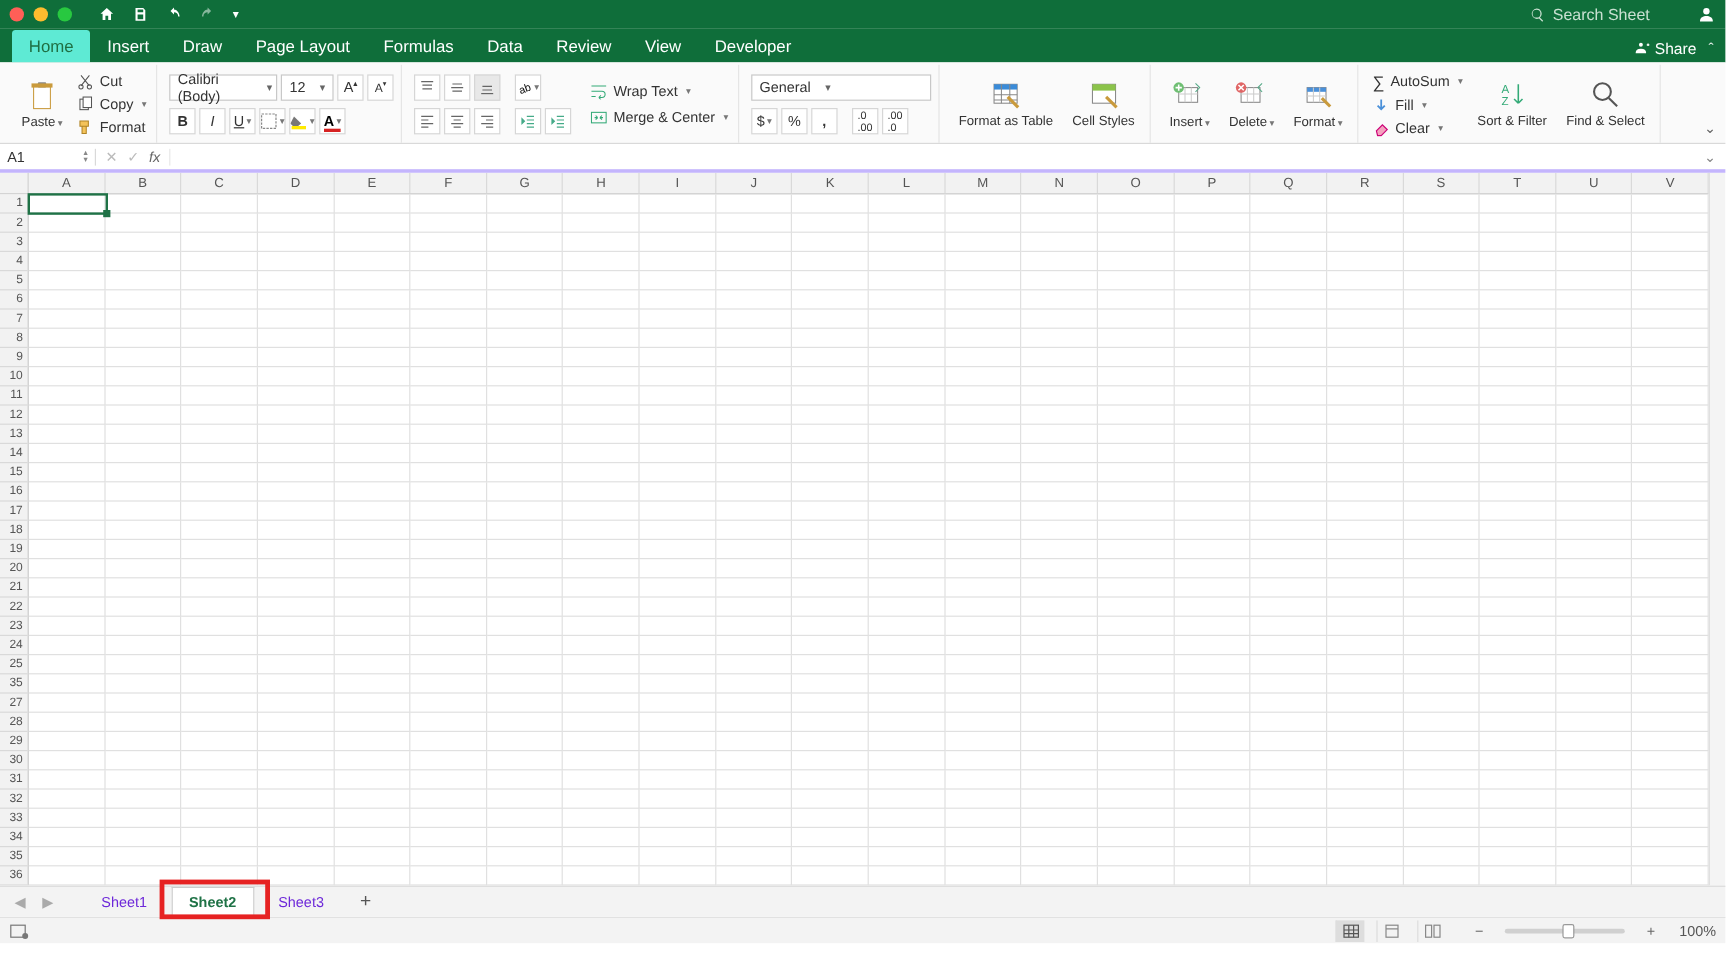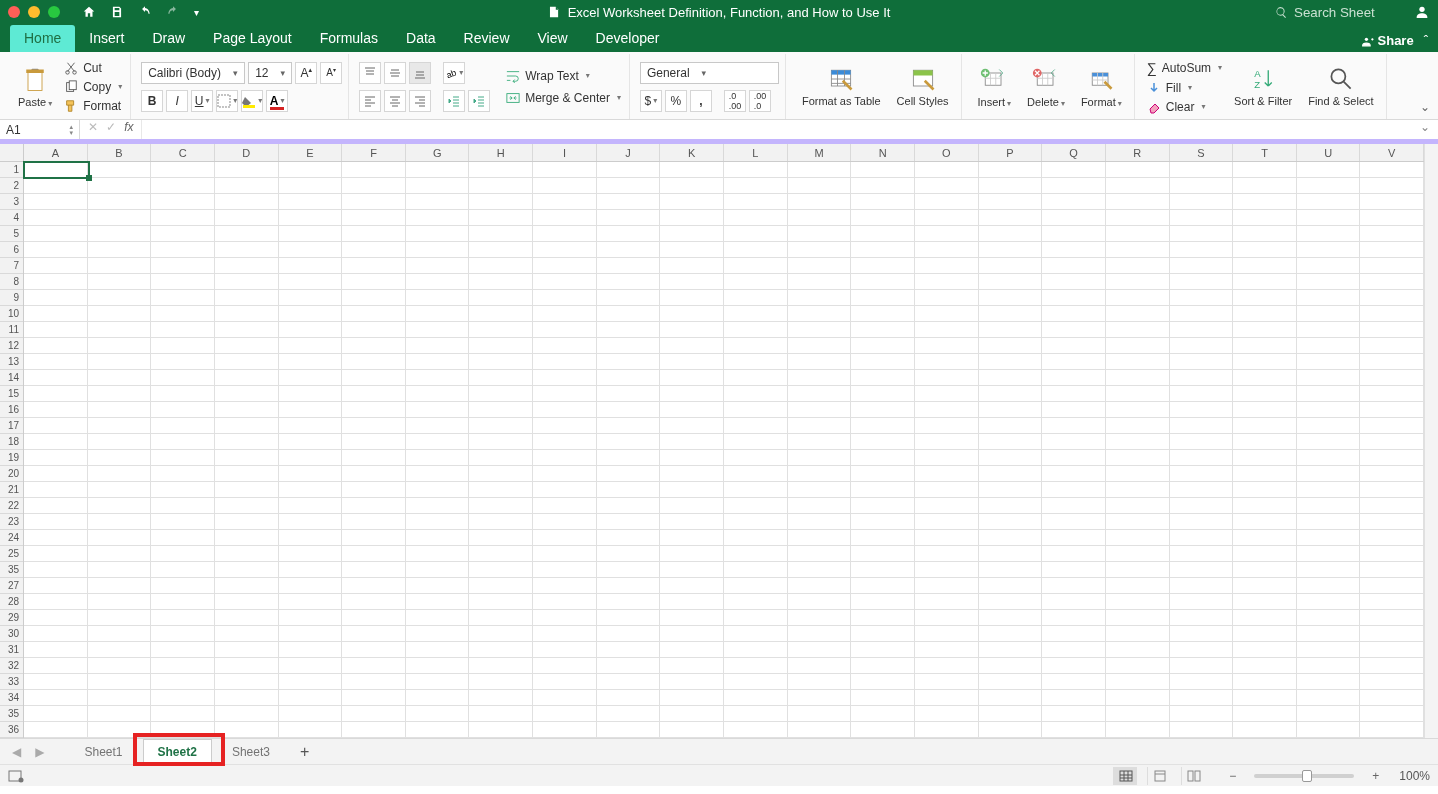--- a/index.html
+++ b/index.html
@@ -18,41 +18,41 @@
 .title-right { margin-left: auto; display: flex; align-items: center; gap: 10px; }
 .search-box { display: flex; align-items: center; gap: 6px; color: #c9e0d1; font-size: 13px; }
 .search-box input { background: transparent; border: none; color: #5eead4; outline: none; width: 110px; }
 .search-box input::placeholder { color: #c9e0d1; }
 
 
 .tabs-row { height: 28px; background: #0f6e3a; display: flex; align-items: flex-end; padding-left: 10px; color: #fff; font-size: 14px; position: relative; }
 .tab { padding: 5px 14px 6px; cursor: pointer; }
 .tab.active { background: #5eead4; color: #1f6f43; border-top-left-radius: 3px; border-top-right-radius: 3px; }
 .tabs-right { position: absolute; right: 10px; bottom: 4px; display: flex; align-items: center; gap: 10px; font-size: 13px; }
-.share { display: flex; align-items: flex-end; gap: 4px; font-weight: bold; }
+.share { display: flex; align-items: flex-start; gap: 4px; }
 
 
 .ribbon { height: 68px; background: #fafafa; border-bottom: 1px solid #d9d9d9; display: flex; align-items: stretch; padding: 2px 6px 0; gap: 4px; position: relative; }
 .group { display: flex; align-items: center; gap: 4px; padding: 4px 6px; border-right: 1px solid #e5e5e5; }
 .group:last-child { border-right: none; }
 .bigbtn { display: flex; flex-direction: column; align-items: center; justify-content: flex-end; gap: 2px; padding: 2px 6px; font-size: 11px; cursor: pointer; }
 .bigbtn svg { width: 28px; height: 28px; }
 .stack { display: flex; flex-direction: column; gap: 3px; }
 .mini { display: flex; align-items: center; gap: 5px; font-size: 12px; cursor: pointer; padding: 1px 2px; }
 .mini svg { width: 14px; height: 14px; }
 .dropdown { display: flex; align-items: center; border: 1px solid #c8c8c8; background: #fff; height: 22px; font-size: 12px; }
 .dropdown span { padding: 0 6px; }
 .dropdown .arrow, .dd-arrow { width: 14px; text-align: center; color: #666; font-size: 9px; }
 .icon-btn { width: 22px; height: 22px; border: 1px solid #d6d6d6; background: #fff; display: flex; align-items: center; justify-content: center; cursor: pointer; font-size: 12px; }
 .icon-row { display: flex; gap: 3px; }
 .chev::after { content: "▾"; font-size: 8px; color: #777; margin-left: 2px; }
 .collapse-chevron { position: absolute; right: 8px; top: 48px; color: #666; cursor: pointer; font-size: 12px; }
 
 
-.formula-bar { height: 24px; border-bottom: 5px solid #c4b5fd; display: flex; font-size: 12px; background: #fff; }
+.formula-bar { height: 24px; border-bottom: 3px solid #c4b5fd; display: flex; align-items: center; font-size: 12px; background: #fff; }
 .name-box { width: 80px; border-right: 1px solid #d9d9d9; padding: 0 6px; display: flex; justify-content: space-between; align-items: center; }
 .name-box .stepper { display:flex; flex-direction: column; line-height: 6px; font-size: 7px; color:#888;}
 .fb-btns { display: flex; gap: 8px; padding: 0 8px; color: #bbb; border-right: 1px solid #e8e8e8;}
 .fb-btns .fx { font-style: italic; color: #666; }
 .fb-input { flex: 1; padding: 0 8px; }
 .fb-expand { padding: 0 8px; color: #888; }
 
 
 .grid-wrap { position: relative; height: 594px; overflow: hidden; }
 .corner { position: absolute; left: 0; top: 0; width: 24px; height: 18px; background: #f2f2f2; border-right: 1px solid #ccc; border-bottom: 1px solid #ccc; }
@@ -63,21 +63,21 @@
 .cells { position: absolute; left: 24px; top: 18px; right: 14px; bottom: 0; }
 .row { display: flex; height: 16px; }
 .cell { width: 65px; height: 16px; border-right: 1px solid #e0e0e0; border-bottom: 1px solid #e0e0e0; }
 .active-cell { position: absolute; left: 0; top: 0; width: 65px; height: 16px; outline: 2px solid #1f7246; outline-offset: -1px; }
 .active-cell::after { content: ""; position: absolute; right: -3px; bottom: -3px; width: 6px; height: 6px; background: #1f7246; }
 .vscroll-track { position: absolute; right: 0; top: 0; width: 14px; bottom: 0; background: #f4f4f4; border-left: 1px solid #e0e0e0; }
 
 
 .sheet-bar { height: 26px; background: #f3f3f3; border-top: 1px solid #d9d9d9; display: flex; align-items: center; padding: 0 8px; gap: 6px; font-size: 12px; position: relative; }
 .nav-btn { color: #aaa; padding: 0 4px; cursor: pointer; font-size: 12px; }
-.sheet-tab { padding: 5px 14px; background: transparent; cursor: pointer; color: #737373; }
+.sheet-tab { padding: 5px 14px; background: transparent; cursor: pointer; color: #6d28d9; }
 .sheet-tab.active { background: #fff; color: #1f7246; font-weight: 600; border-top: 1px solid #ccc; border-left: 1px solid #ccc; border-right: 1px solid #ccc; }
 .add-sheet { padding: 0 10px; font-size: 16px; color: #555; cursor: pointer; }
 .highlight-box { position: absolute; border: 4px solid #e62222; pointer-events: none; }
 
 
 .status-bar { height: 22px; background: #f3f3f3; border-top: 1px solid #e1e1e1; display: flex; align-items: center; padding: 0 8px; gap: 10px; font-size: 12px; color: #555; }
 .status-bar .spacer { flex: 1; }
 .view-btn { width: 24px; height: 18px; display: flex; align-items: center; justify-content: center; border-left: 1px solid #ddd; cursor: pointer; }
 .zoom-slider { width: 100px; height: 4px; background: #d0d0d0; border-radius: 2px; position: relative; margin: 0 8px; }
 .zoom-slider .thumb { position: absolute; left: 48px; top: -4px; width: 10px; height: 12px; background: #fff; border: 1px solid #999; border-radius: 2px; }
@@ -111,26 +111,20 @@
           <path d="M12 5V2L7 7l5 5V9c3 0 6 2 6 6h2c0-5-4-10-8-10z"></path>
         </svg>
       </span>
     <span style="opacity:.5">
         <svg width="14" height="14" viewBox="0 0 24 24">
           <path d="M12 5V2l5 5-5 5V9c-3 0-6 2-6 6H4c0-5 4-10 8-10z"></path>
         </svg>
       </span>
     <span style="color:#fff;font-size:10px">▾</span>
   </div>
-  <div class="title">
-    <svg width="14" height="14" viewBox="0 0 24 24" fill="#fff">
-        <path d="M4 3h10l4 4v14H4V3zm10 0v5h5"></path>
-      </svg>
-    <span>Excel Worksheet Definition, Function, and How to Use It</span>
-  </div>
   <div class="title-right">
     <div class="search-box">
       <svg width="13" height="13" viewBox="0 0 24 24" fill="#c9e0d1">
           <path d="M10 2a8 8 0 015.3 13.9l5 5-1.4 1.4-5-5A8 8 0 1110 2zm0 2a6 6 0 100 12 6 6 0 000-12z"></path>
         </svg>
       <input placeholder="Search Sheet" style="">
     </div>
     <span>
         <svg width="16" height="16" viewBox="0 0 24 24" fill="#fff">
           <circle cx="12" cy="8" r="4"></circle>
@@ -194,21 +188,21 @@
             <path d="M3 2h8v5H3zM5 7v7h4V7" fill="#f4c35a" stroke="#b08426"></path>
           </svg>
           <span>Format</span>
         </div>
     </div>
   </div>
 
   <div class="group">
     <div class="stack" style="gap:6px">
       <div class="icon-row">
-        <div class="dropdown" style="width:104px">
+        <div class="dropdown" style="width:90px">
             <span>Calibri (Body)</span>
             <span class="arrow">▾</span>
           </div>
         <div class="dropdown" style="width:44px">
             <span>12</span>
             <span class="arrow">▾</span>
           </div>
         <div class="icon-btn" title="grow">
             <span style="font-size:12px">A<sup style="font-size:7px">▴</sup></span>
           </div>
@@ -313,21 +307,21 @@
             <rect x="1" y="2" width="14" height="10" fill="none" stroke="#3a7"></rect>
             <path d="M4 7h3m2 0h3M7 7l-2-2m2 2l-2 2M9 7l2-2m-2 2l2 2" stroke="#3a7"></path>
           </svg>
           <span>Merge &amp; Center</span>
         </div>
     </div>
   </div>
 
   <div class="group">
     <div class="stack" style="gap:6px">
-      <div class="dropdown" style="width:139px">
+      <div class="dropdown" style="width:150px">
           <span>General</span>
           <span class="arrow">▾</span>
         </div>
       <div class="icon-row">
         <div class="icon-btn chev">$</div>
         <div class="icon-btn">%</div>
         <div class="icon-btn">
             <b>,</b>
           </div>
         <div style="width:6px"></div>

